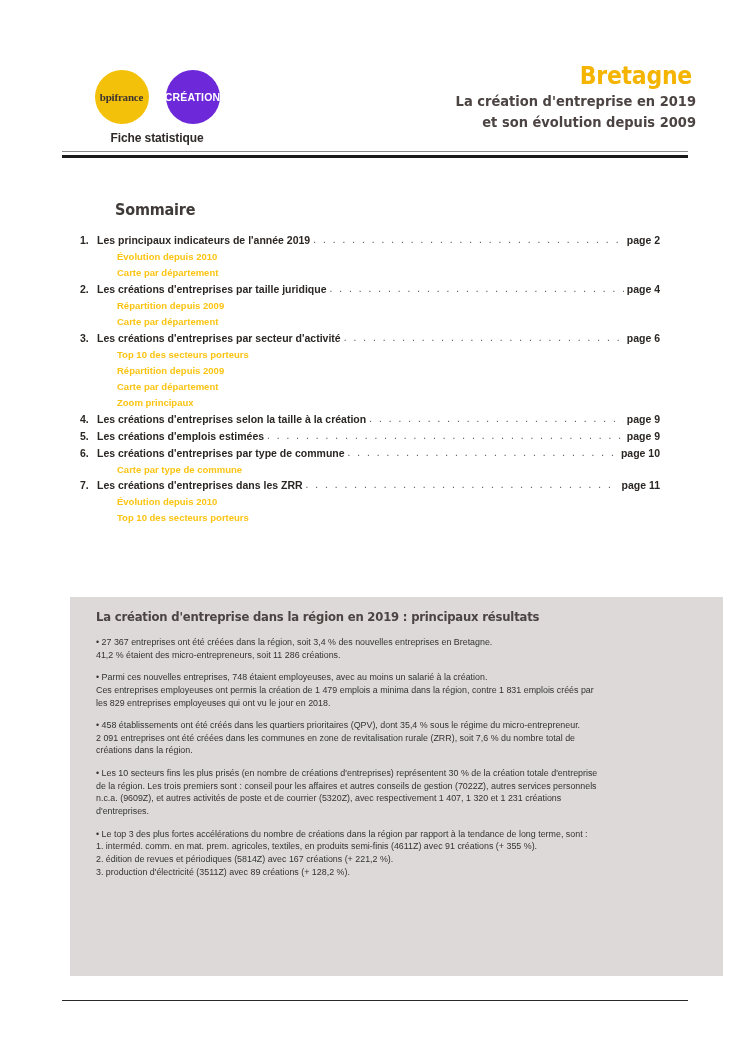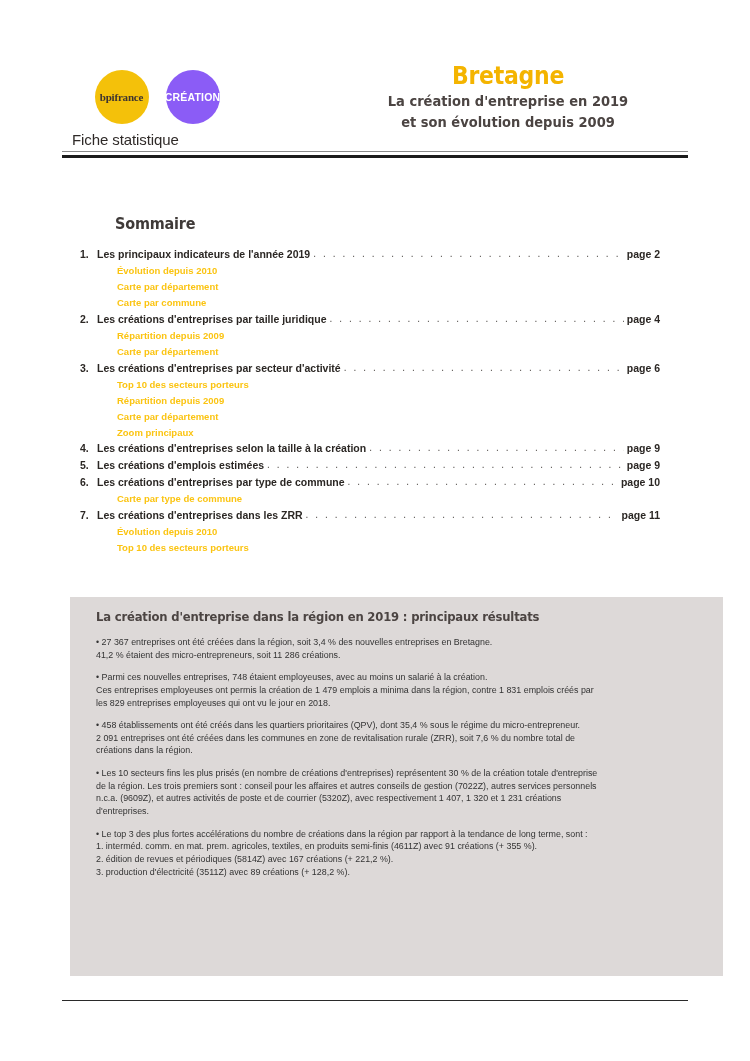--- a/index.html
+++ b/index.html
@@ -26,21 +26,21 @@
     position: absolute;
     left: 0; right: 0;
     top: 62px;
     height: 90px;
   }
   .logo-block {
     position: absolute;
     left: 72px;
     top: 8px;
     width: 170px;
-    text-align: left;
+    text-align: center;
   }
   .logo-circles {
     display: flex;
     align-items: center;
     justify-content: center;
     gap: 2px;
   }
   .circle {
     width: 54px;
     height: 54px;
@@ -51,42 +51,42 @@
     font-weight: bold;
     letter-spacing: -0.2px;
   }
   .circle-bpi {
     background: #f4c10a;
     color: #3d3431;
     font-size: 11px;
     font-family: "Liberation Serif", serif;
   }
   .circle-creation {
-    background: #8b5cf6;
+    background: #6d28d9;
     color: #ffffff;
     font-size: 10.5px;
     font-family: "Liberation Sans", sans-serif;
     font-weight: bold;
     letter-spacing: 0.2px;
     margin-left: 15px;
   }
   .logo-caption {
     margin-top: 7px;
-    font-size: 15px;
-    font-weight: normal;
+    font-size: 12px;
+    font-weight: bold;
     color: #2f2a28;
     letter-spacing: -0.1px;
   }
 
   .title-block {
     position: absolute;
-    left: 308px;
+    left: 316px;
     width: 400px;
     top: 0;
-    text-align: center;
+    text-align: right;
   }
   .title-region {
     font-size: 25px;
     font-weight: bold;
     color: #f4b400;
     letter-spacing: -0.3px;
     line-height: 1.1;
     font-family: "DejaVu Sans", sans-serif;
     transform: scaleX(0.88);
   }
@@ -116,21 +116,20 @@
     height: 2.5px;
     background: #1b1b1b;
   }
 
   
   .toc {
     position: absolute;
     left: 80px;
     top: 200px;
     width: 580px;
-    margin-top: 14px;
   }
   .toc-title {
     font-size: 16px;
     font-weight: bold;
     color: #3f3a38;
     margin-left: 35px;
     margin-bottom: 16px;
     font-family: "DejaVu Sans", sans-serif;
     letter-spacing: -0.2px;
     transform: scaleX(0.9);
@@ -253,21 +252,20 @@
     <div class="toc-title">Sommaire</div>
     <div id="toc-list">
         <div class="toc-entry">
           <span class="toc-num">1.</span>
           <span class="toc-label">Les principaux indicateurs de l'année 2019</span>
           <span class="toc-leader">. . . . . . . . . . . . . . . . . . . . . . . . . . . . . . . . . . . . . . . . . . . . . . . . . . . . . . . . . . . . . . . . . . . . . . . . . . . . . . . . . . . . . . . . . . . . . . . . . . . . . . . . . . . . . . . . .</span>
           <span class="toc-page">page 2</span>
         </div>
         <div class="toc-sub">Évolution depuis 2010</div>
         <div class="toc-sub">Carte par département</div>
-        <div class="toc-sub">Carte par commune</div>
         <div class="toc-entry">
           <span class="toc-num">2.</span>
           <span class="toc-label">Les créations d'entreprises par taille juridique</span>
           <span class="toc-leader">. . . . . . . . . . . . . . . . . . . . . . . . . . . . . . . . . . . . . . . . . . . . . . . . . . . . . . . . . . . . . . . . . . . . . . . . . . . . . . . . . . . . . . . . . . . . . . . . . . . . . . . . . . . . . . . . .</span>
           <span class="toc-page">page 4</span>
         </div>
         <div class="toc-sub">Répartition depuis 2009</div>
         <div class="toc-sub">Carte par département</div>
         <div class="toc-entry">
           <span class="toc-num">3.</span>

